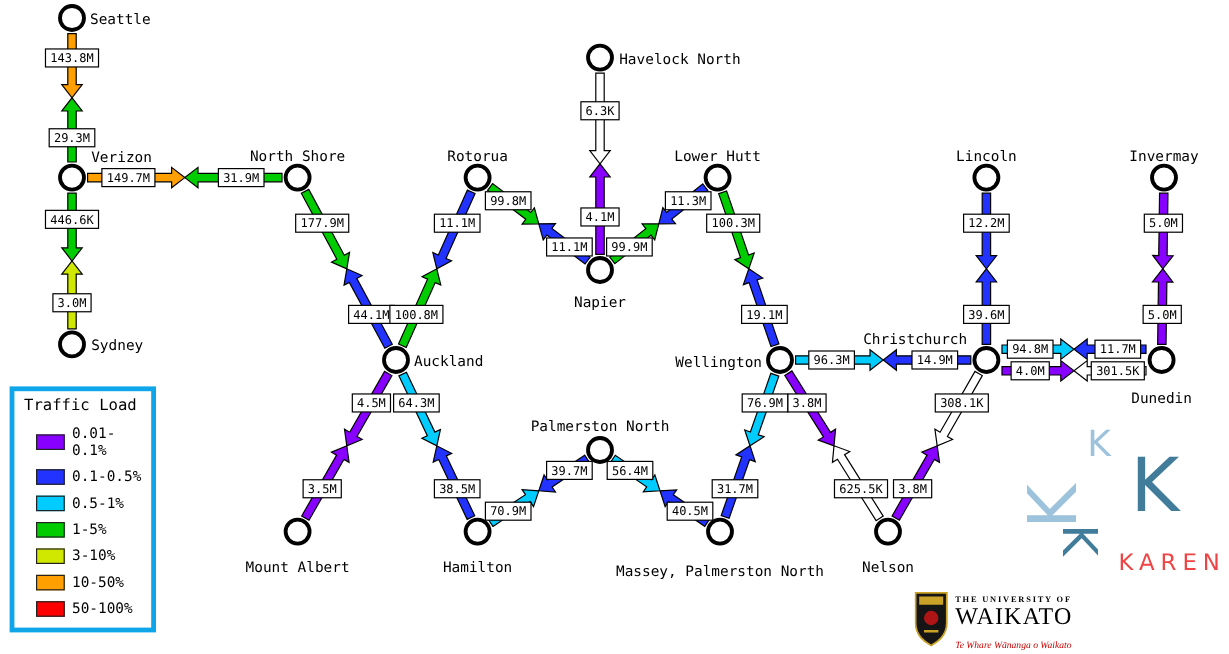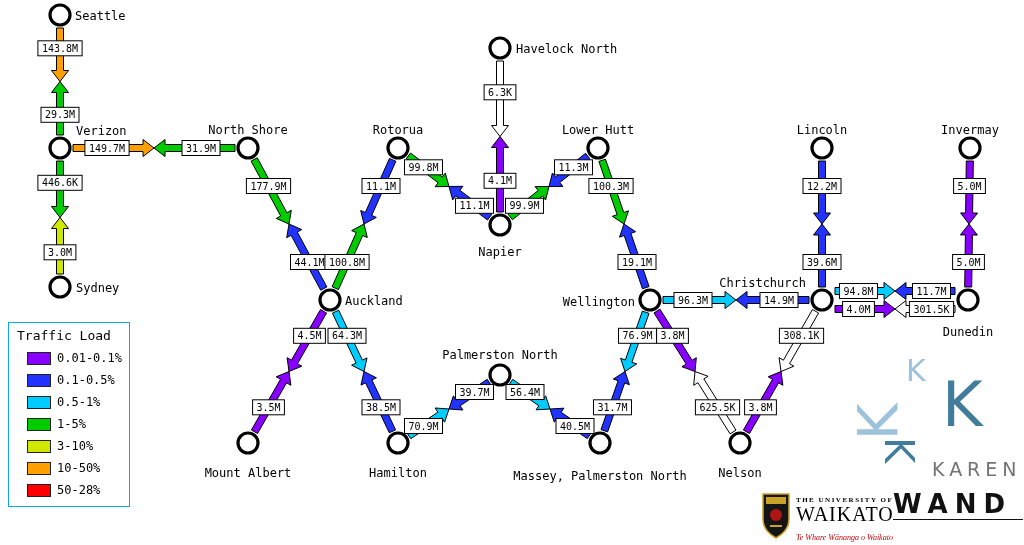--- a/index.html
+++ b/index.html
@@ -3,39 +3,39 @@
 <meta charset="utf-8">
 <style>
   * { margin:0; padding:0; box-sizing:border-box; }
   body { background:#ffffff; font-family:"DejaVu Sans Mono", monospace; }
   .canvas { position:relative; width:1024px; height:545px; background:#ffffff; overflow:hidden; }
   #map-svg { position:absolute; left:0; top:0; }
   #map-svg text { font-family:"DejaVu Sans Mono", monospace; fill:#000; }
 
   
   .legend { position:absolute; left:8px; top:322px; width:122px; background:#fff;
-            border:1px solid #0ea5e9; padding:5px 6px 9px 6px; z-index:4; }
+            border:4px solid #0ea5e9; padding:5px 6px 9px 6px; z-index:4; }
   .legend-title { font-size:13px; color:#000; padding-left:2px; }
   .legend-row { display:flex; align-items:center; gap:6px; margin-top:8px;padding-left:12px; }
   .legend-swatch { width:24px; height:13px; border:1px solid #222; flex:0 0 auto; }
   .legend-label { font-size:12px; color:#000; }
 
   
   .footer { position:absolute; left:4px; top:511px; font-size:12px; color:#000; }
 
   
   .karen { position:absolute; left:852px; top:350px; width:170px; height:132px;
            font-family:"DejaVu Sans", sans-serif; }
   .karen .k { position:absolute; line-height:1; }
   .k1 { left:8px;  top:44px; font-size:56px; color:#9cc3db; transform:rotate(-90deg); }
   .k2 { left:54px; top:6px;  font-size:30px; color:#9cc3db; }
   .k3 { left:90px; top:24px; font-size:62px; color:#417c9b; }
   .k4 { left:34px; top:80px; font-size:40px; color:#417c9b; transform:rotate(90deg); }
   .karen-word { position:absolute; left:80px; top:108px; font-size:19px; letter-spacing:5px;
-                color:#737373; }
+                color:#ef4444; }
 
   
   .waikato { position:absolute; left:762px; top:493px; width:140px; height:50px;
              display:flex; gap:6px; font-family:"Liberation Serif", serif; }
   .crest { width:28px; height:46px; flex:0 0 auto; }
   .wk-lines { display:flex; flex-direction:column; }
   .wk1 { font-size:7px; font-weight:bold; letter-spacing:1.5px; color:#000; margin-top:3px; }
   .wk2 { font-size:20px; letter-spacing:1px; color:#000; line-height:1.05; }
   .wk3 { font-size:8px; font-style:italic; color:#c00000; margin-top:8px; }
 
@@ -248,21 +248,21 @@
         <div class="legend-row">
           <span class="legend-swatch" style="background: rgb(208, 232, 0);"></span>
           <span class="legend-label">3-10%</span>
         </div>
         <div class="legend-row">
           <span class="legend-swatch" style="background: rgb(255, 160, 0);"></span>
           <span class="legend-label">10-50%</span>
         </div>
         <div class="legend-row">
           <span class="legend-swatch" style="background: rgb(255, 0, 0);"></span>
-          <span class="legend-label">50-28%</span>
+          <span class="legend-label">50-100%</span>
         </div>
       </div>
   </div>
 
 
   <div class="karen">
     <span class="k k1">K</span>
     <span class="k k2">K</span>
     <span class="k k3">K</span>
     <span class="k k4">K</span>
@@ -277,16 +277,15 @@
       <path d="M8,33 h12" stroke="#c9a227" stroke-width="2"></path>
     </svg>
     <div class="wk-lines">
       <div class="wk1">THE UNIVERSITY OF</div>
       <div class="wk2">WAIKATO</div>
       <div class="wk3">Te Whare Wānanga o Waikato</div>
     </div>
   </div>
 
   <div class="wand">
-    <div class="wand-name">WAND</div>
   </div>
 
 </div>
 
 </body></html>

